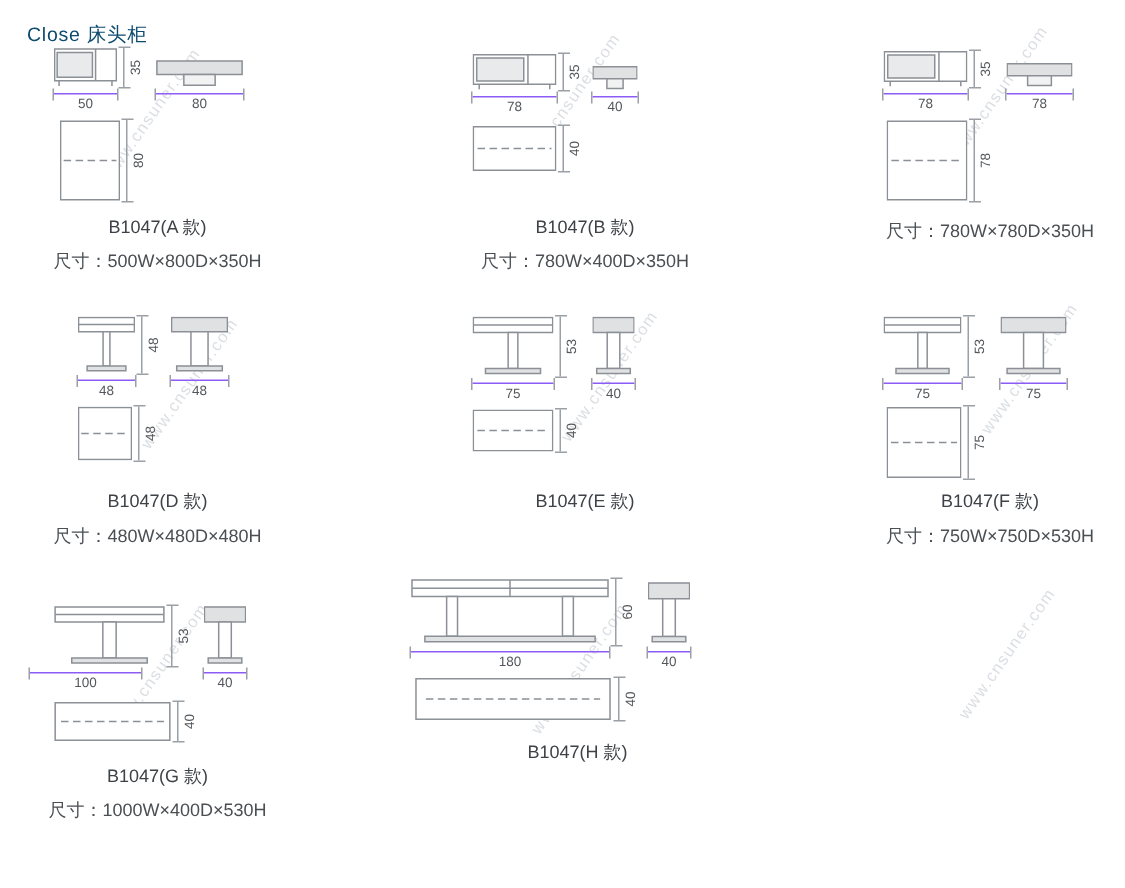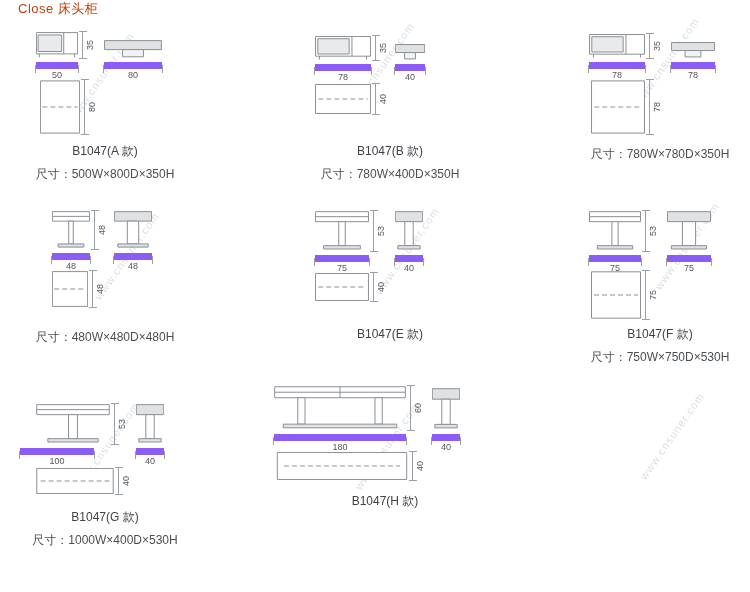--- a/index.html
+++ b/index.html
@@ -1,32 +1,32 @@
 <!DOCTYPE html>
 <html><head>
 <meta charset="utf-8">
 <style>
   html,body{margin:0;padding:0;}
   body{
     width:750px;height:592px;position:relative;background:#ffffff;
     font-family:"Liberation Sans", sans-serif;overflow:hidden;
   }
   .page-title{
-    position:absolute;left:18px;top:0;font-size:13px;color:#c2410c;letter-spacing:.5px;
+    position:absolute;left:18px;top:14px;font-size:13px;color:#0c4a6e;letter-spacing:.5px;
   }
   .wm{
     position:absolute;font-size:11px;color:rgba(125,138,150,.28);
     transform:rotate(-55deg);white-space:nowrap;letter-spacing:1px;pointer-events:none;
   }
   .cell{position:absolute;}
   .drawing{position:relative;}
   .view{position:absolute;}
   .view svg{display:block;width:100%;height:100%;}
   
-  .hdim{position:absolute;border-top:7px solid #8b5cf6;height:0;}
+  .hdim{position:absolute;border-top:1px solid #8b5cf6;height:0;}
   .hdim::before,.hdim::after{content:"";position:absolute;top:-4px;height:8px;width:1px;background:#9aa0a6;}
   .hdim::before{left:-1px}.hdim::after{right:-1px}
   .hdim .num{position:absolute;left:0;right:0;top:2px;text-align:center;font-size:9px;color:#53575b;line-height:1;}
   
   .vdim{position:absolute;border-left:1px solid #9aa0a6;width:0;}
   .vdim::before,.vdim::after{content:"";position:absolute;left:-4px;width:8px;height:1px;background:#9aa0a6;}
   .vdim::before{top:-1px}.vdim::after{bottom:-1px}
   .vdim .num{
     position:absolute;left:2px;top:0;height:100%;width:11px;
     writing-mode:vertical-rl;transform:rotate(180deg);text-align:center;
@@ -200,20 +200,21 @@
       <div class="view" style="left:32px;top:66px;width:36px;height:36px">
         <svg viewBox="0 0 100 60" preserveAspectRatio="none">
           <rect x="1" y="1" width="98" height="58" fill="#fff" stroke="#8b9096" vector-effect="non-scaling-stroke"></rect>
           <line x1="6" y1="30" x2="94" y2="30" stroke="#8b9096" stroke-dasharray="5 3" vector-effect="non-scaling-stroke"></line>
         </svg>
       </div>
       <div class="vdim" style="left:72px;top:66px;height:36px">
           <span class="num">48</span>
         </div>
     </div>
+    <div class="model">B1047(D 款)</div>
     <div class="size">尺寸：480W×480D×480H</div>
   </div>
 
   <div class="cell" style="left:295px;top:205px;width:190px">
     <div class="drawing" style="height:118px">
       <div class="view" style="left:20px;top:6px;width:54px;height:40px">
         <svg viewBox="0 0 100 60" preserveAspectRatio="none">
           <rect x="1" y="1" width="98" height="15" fill="#fff" stroke="#8b9096" vector-effect="non-scaling-stroke"></rect>
           <line x1="1" y1="8.5" x2="99" y2="8.5" stroke="#8b9096" vector-effect="non-scaling-stroke"></line>
           <rect x="44" y="16" width="12" height="36" fill="#fff" stroke="#8b9096" vector-effect="non-scaling-stroke"></rect>

